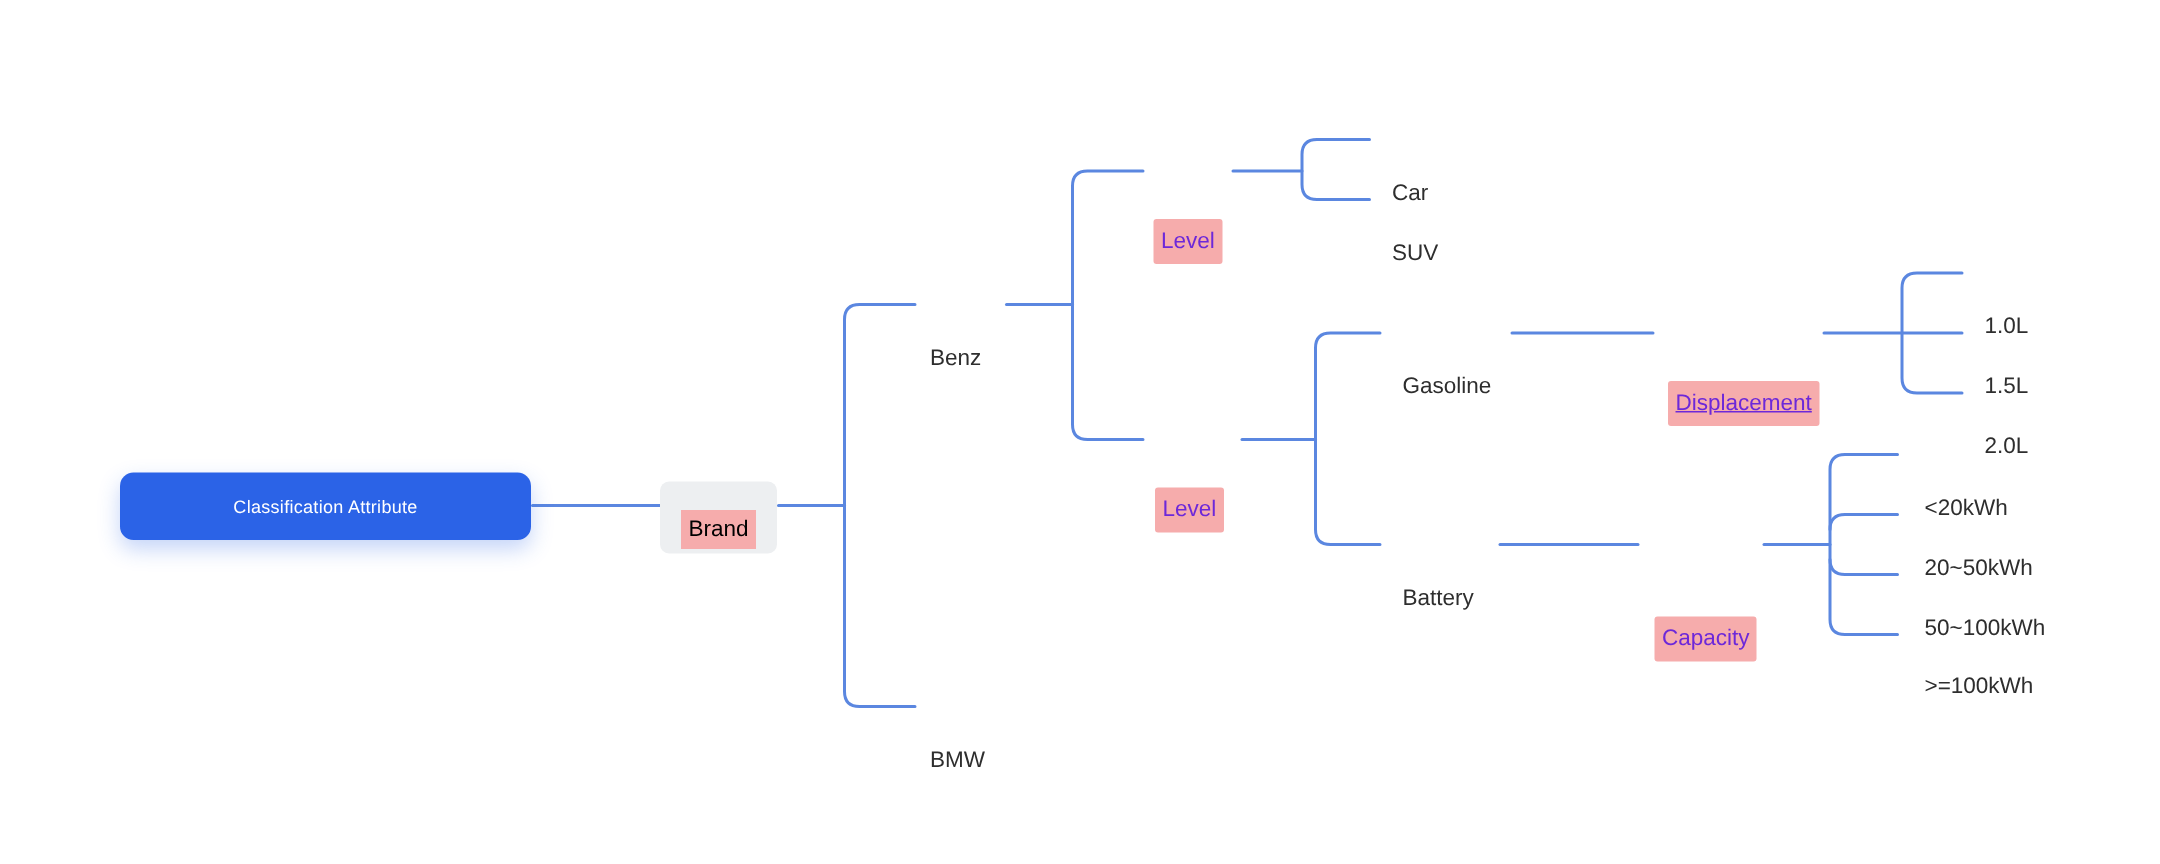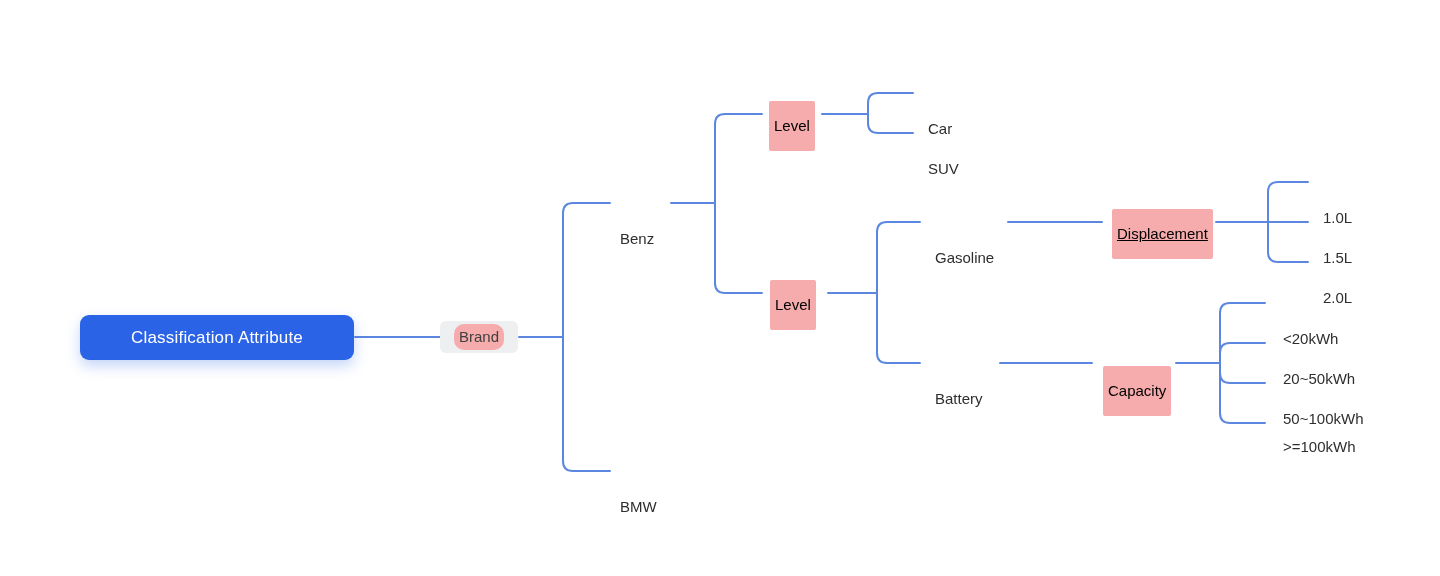--- a/index.html
+++ b/index.html
@@ -18,46 +18,48 @@
     background:#ffffff;
   }
   .links{position:absolute;left:0;top:0;width:1440px;height:576px;}
   .links path{fill:none;stroke:var(--connector);stroke-width:2;stroke-linecap:round;}
   .node{position:absolute;white-space:nowrap;}
   .node-root{
     width:274px;height:45px;
     background:var(--root-bg);color:var(--root-text);
     border-radius:9px;
     display:flex;align-items:center;justify-content:center;
-    font-size:17px;font-weight:500;letter-spacing:.2px;
+    font-size:12px;font-weight:500;letter-spacing:.2px;
     box-shadow:0 6px 14px rgba(43,99,231,.28);
     cursor:pointer;
   }
   .node-container{
     background:var(--gray-container);
     border-radius:6px;
     padding:3px 14px;
     font-size:15px;color:var(--text);
     cursor:pointer;
   }
   .hl{
     background:var(--pink-highlight);
-    border-radius:10px;
+    border-radius:0;
     padding:3px 5px;
     line-height:20px;
-    color:#404040;
+    color:#000000;
     display:inline-block;
+    margin-top:16px;
   }
   .node-pink{
     background:var(--pink-highlight);
     border-radius:2px;
-    padding:15px 5px;
+    padding:5px 5px;
     line-height:20px;
-    font-size:15px;color:#000000;
+    font-size:15px;color:#6d28d9;
     cursor:pointer;
+    margin-top:45px;
   }
   .node-plain{
     font-size:15px;line-height:20px;color:var(--text);
     cursor:pointer;
     margin-top:36px;
   }
 </style>
 </head>
 <body>
 
@@ -114,15 +116,15 @@
   <div class="node node-plain" style="left:1323px;top:212px;">1.5L</div>
 
   <div class="node node-plain" style="left:1323px;top:252px;">2.0L</div>
 
   <div class="node node-plain" style="left:1283px;top:293px;">&lt;20kWh</div>
 
   <div class="node node-plain" style="left:1283px;top:333px;">20~50kWh</div>
 
   <div class="node node-plain" style="left:1283px;top:373px;">50~100kWh</div>
 
-  <div class="node node-plain" style="left:1283px;top:401px;">&gt;=100kWh</div>
+  <div class="node node-plain" style="left:1283px;top:412px;">&gt;=100kWh</div>
 
 </div>
 
 </body></html>

